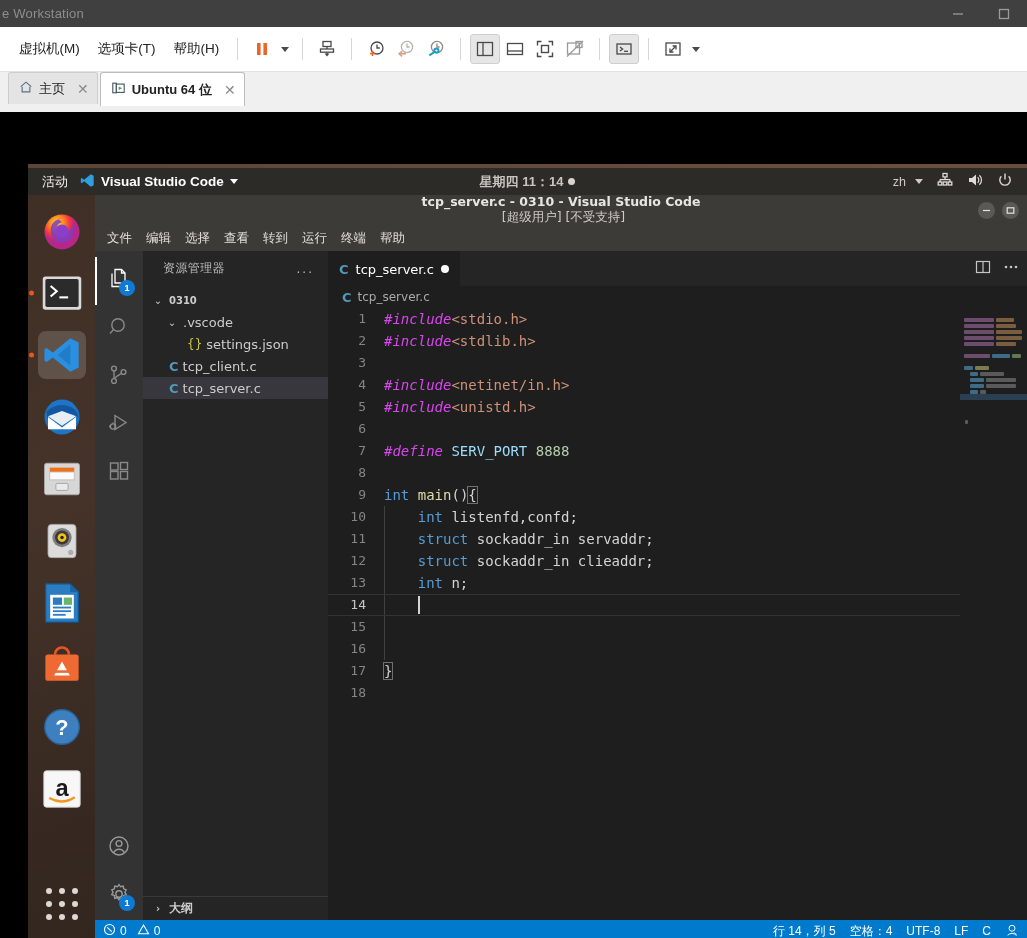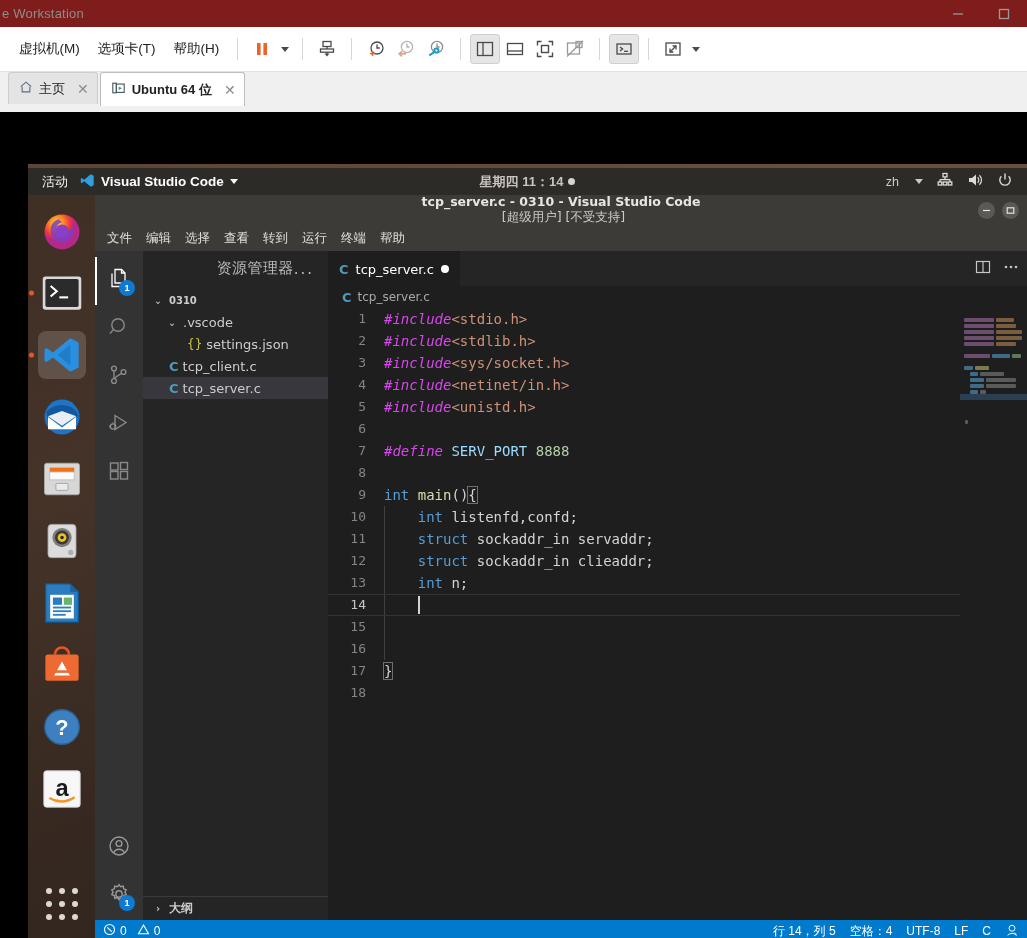--- a/index.html
+++ b/index.html
@@ -6,21 +6,21 @@
   html, body {
     width: 1027px; height: 938px;
     font-family: "Liberation Sans", "DejaVu Sans", sans-serif;
     overflow: hidden; background: #ffffff;
   }
   .root { position: relative; width: 1027px; height: 938px; }
 
   
   .vm-titlebar {
     position: absolute; left: 0; top: 0; width: 1027px; height: 27px;
-    background: #7f1d1d; display: flex; align-items: center;
+    background: #404040; display: flex; align-items: center;
   }
   .vm-title-text {
     font-size: 13px; color: #8d8d8d; padding-left: 2px;
     font-family: "Liberation Sans", sans-serif; letter-spacing: .2px;
   }
   .vm-winbtns { position: absolute; right: 0; top: 0; display: flex; height: 27px; }
   .vm-winbtn { width: 46px; height: 27px; display: flex; align-items: center; justify-content: center; }
   .vm-winbtn svg { display: block; }
 
   .vm-menubar {
@@ -76,21 +76,21 @@
   .u-appname { display: flex; align-items: center; gap: 6px; font-weight: bold; color: #ffffff; font-size: 13.5px; }
   .u-panel-center {
     position: absolute; left: 0; right: 0; display: flex; justify-content: center;
     align-items: center; gap: 5px; pointer-events: none;
   }
   .u-clock { color: #c9c4bf; font-size: 13px; font-weight: bold; }
   .u-dot { width: 7px; height: 7px; border-radius: 50%; background: #d8d3cd; display:inline-block; }
   .u-panel-right {
     position: absolute; right: 14px; display: flex; align-items: center; gap: 14px;
   }
-  .u-lang { color: #cfcac4; font-size: 12.5px; display: flex; align-items: center; gap: 16px; }
+  .u-lang { color: #cfcac4; font-size: 12.5px; display: flex; align-items: center; gap: 9px; }
   .caret-dn { width: 0; height: 0; border-left: 4px solid transparent; border-right: 4px solid transparent; border-top: 5px solid #cfcac4; }
 
   
   .u-dock {
     position: absolute; left: 28px; top: 81px; width: 67px; height: 747px;
     background: rgba(38,30,24,.55); display: flex; flex-direction: column;
     align-items: center; padding-top: 12px; gap: 14px;
   }
   .dock-item { position: relative; width: 48px; height: 48px; border-radius: 8px;
     display:flex; align-items:center; justify-content:center; }
@@ -142,22 +142,22 @@
   .ab-badge {
     position: absolute; right: 8px; bottom: 9px; min-width: 16px; height: 16px;
     border-radius: 8px; background: #0e7ad4; color: #fff; font-size: 9px;
     display: flex; align-items: center; justify-content: center; padding: 0 4px;
     font-family: "Liberation Sans", sans-serif; font-weight: bold;
   }
   .ab-spacer { flex: 1; }
 
   .sidebar { width: 185px; background: #252526; display: flex; flex-direction: column; }
   .sb-header {
-    height: 35px; display: flex; align-items: center; justify-content: flex-end;
-    padding: 0 14px 0 20px; color: #bbbbbb; font-size: 15px; letter-spacing: .4px;
+    height: 35px; display: flex; align-items: center; justify-content: space-between;
+    padding: 0 14px 0 20px; color: #bbbbbb; font-size: 12px; letter-spacing: .4px;
   }
   .sb-tree { flex: 1; padding-top: 3px; }
   .tree-row {
     height: 22px; display: flex; align-items: center; gap: 4px; padding-left: 8px;
     color: #cccccc; font-size: 13px; white-space: nowrap;
   }
   .tree-row.selected { background: #37373d; }
   .twisty { width: 14px; color: #c5c5c5; font-size: 10px; display:inline-block; text-align:center; }
   .tree-label.bold { font-weight: bold; font-size: 10px; }
   .ficon-c { color: #519aba; font-weight: bold; font-size: 13px; font-family: "DejaVu Sans", sans-serif; }
@@ -727,21 +727,20 @@
                 <div class="cline">
                   <div class="lnum">1</div>
                   <div class="ctext"><span class="tok-dir">#include</span><span class="tok-inc">&lt;stdio.h&gt;</span></div>
                 </div>
                 <div class="cline">
                   <div class="lnum">2</div>
                   <div class="ctext"><span class="tok-dir">#include</span><span class="tok-inc">&lt;stdlib.h&gt;</span></div>
                 </div>
                 <div class="cline">
                   <div class="lnum">3</div>
-                  <div class="ctext"><span class="tok-dir">#include</span><span class="tok-inc">&lt;sys/socket.h&gt;</span></div>
                 </div>
                 <div class="cline">
                   <div class="lnum">4</div>
                   <div class="ctext"><span class="tok-dir">#include</span><span class="tok-inc">&lt;netinet/in.h&gt;</span></div>
                 </div>
                 <div class="cline">
                   <div class="lnum">5</div>
                   <div class="ctext"><span class="tok-dir">#include</span><span class="tok-inc">&lt;unistd.h&gt;</span></div>
                 </div>
                 <div class="cline">

